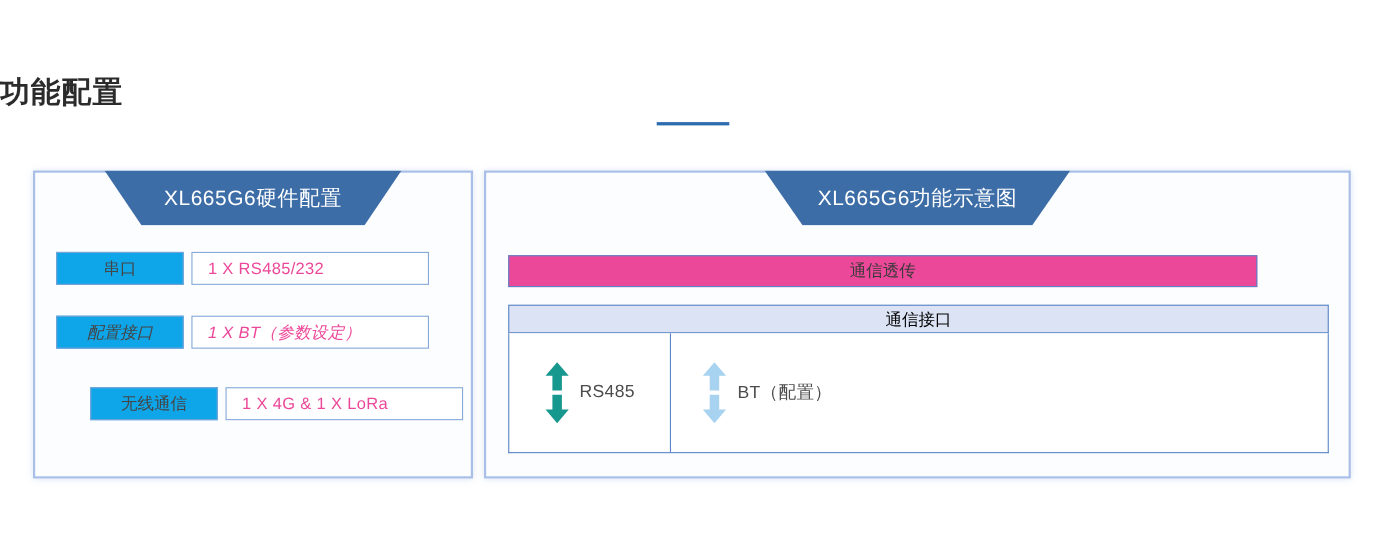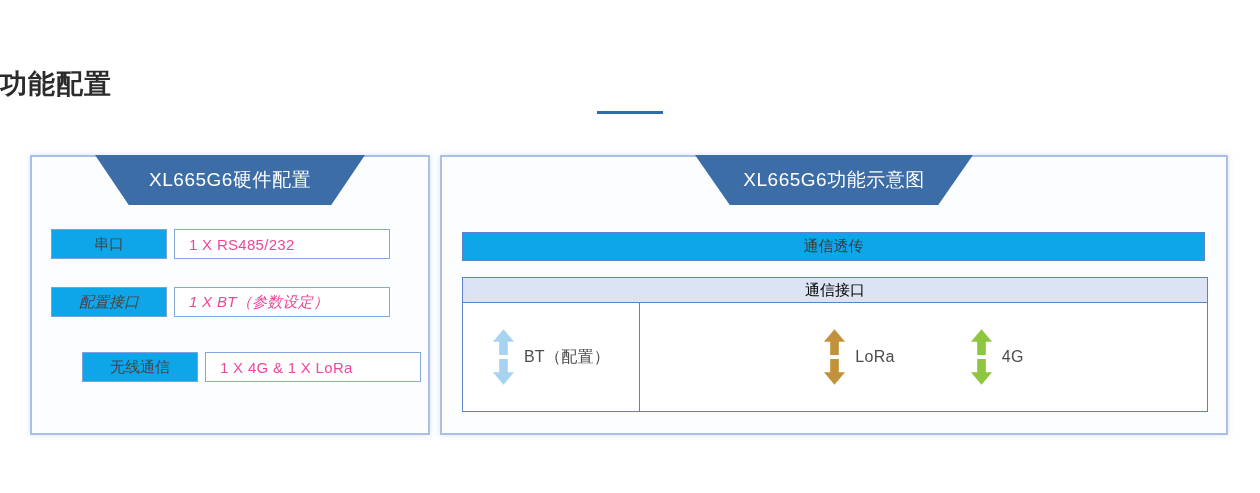--- a/index.html
+++ b/index.html
@@ -46,22 +46,22 @@
     font-size: 15px; color: #454545;
   }
   .hw-value {
     width: 216px; margin-left: 7px; background: #ffffff; border: 1px solid #84a8da;
     display: flex; align-items: center; padding-left: 14px;
     font-size: 15px; color: #ec4899; letter-spacing: .3px;
   }
 
   
   .bar-passthrough {
-    position: absolute; left: 20px; top: 75px; width: 743px; height: 29px;
-    background: #0ea5e9; border: 1px solid #5b84c6;
+    position: absolute; left: 20px; top: 75px; width: 681px; height: 29px;
+    background: #ec4899; border: 1px solid #5b84c6;
     display: flex; align-items: center; justify-content: center;
     font-size: 15px; color: #3a3a3a;
   }
   .iface-table { position: absolute; left: 20px; top: 120px; width: 746px; }
   .iface-header {
     height: 26px; background: #dbe3f4; border: 1px solid #5b84c6;
     display: flex; align-items: center; justify-content: center;
     font-size: 15px; color: #000000;
   }
   .iface-cells {
@@ -112,47 +112,36 @@
   <div class="bar-passthrough">
     <span>通信透传</span>
   </div>
 
   <div class="iface-table">
     <div class="iface-header">
       <span>通信接口</span>
     </div>
     <div class="iface-cells">
 
+      <div class="iface-cell iface-cell-1">
+        <svg class="arrow-icon" width="23" height="58" viewBox="0 0 24 58">
+          <g fill="#16988e">
+            <polygon points="12,0 23,13 16.5,13 16.5,27 7.5,27 7.5,13 1,13"></polygon>
+            <polygon points="12,58 23,45 16.5,45 16.5,31 7.5,31 7.5,45 1,45"></polygon>
+          </g>
+        </svg>
+        <span class="iface-label">RS485</span>
+      </div>
 
       <div class="iface-cell iface-cell-2">
         <svg class="arrow-icon" width="23" height="58" viewBox="0 0 24 58">
           <g fill="#a7d3f1">
             <polygon points="12,0 23,13 16.5,13 16.5,27 7.5,27 7.5,13 1,13"></polygon>
             <polygon points="12,58 23,45 16.5,45 16.5,31 7.5,31 7.5,45 1,45"></polygon>
           </g>
         </svg>
         <span class="iface-label">BT（配置）</span>
       </div>
 
-      <div class="iface-cell iface-cell-3">
-        <div class="iface-group">
-          <svg class="arrow-icon" width="23" height="58" viewBox="0 0 24 58">
-            <g fill="#c2913c">
-              <polygon points="12,0 23,13 16.5,13 16.5,27 7.5,27 7.5,13 1,13"></polygon>
-              <polygon points="12,58 23,45 16.5,45 16.5,31 7.5,31 7.5,45 1,45"></polygon>
-            </g>
-          </svg>
-          <span class="iface-label">LoRa</span>
-        </div>
-        <div class="iface-group">
-          <svg class="arrow-icon" width="23" height="58" viewBox="0 0 24 58">
-            <g fill="#8dc63f">
-              <polygon points="12,0 23,13 16.5,13 16.5,27 7.5,27 7.5,13 1,13"></polygon>
-              <polygon points="12,58 23,45 16.5,45 16.5,31 7.5,31 7.5,45 1,45"></polygon>
-            </g>
-          </svg>
-          <span class="iface-label">4G</span>
-        </div>
-      </div>
 
     </div>
   </div>
 </div>
 
 </body></html>

